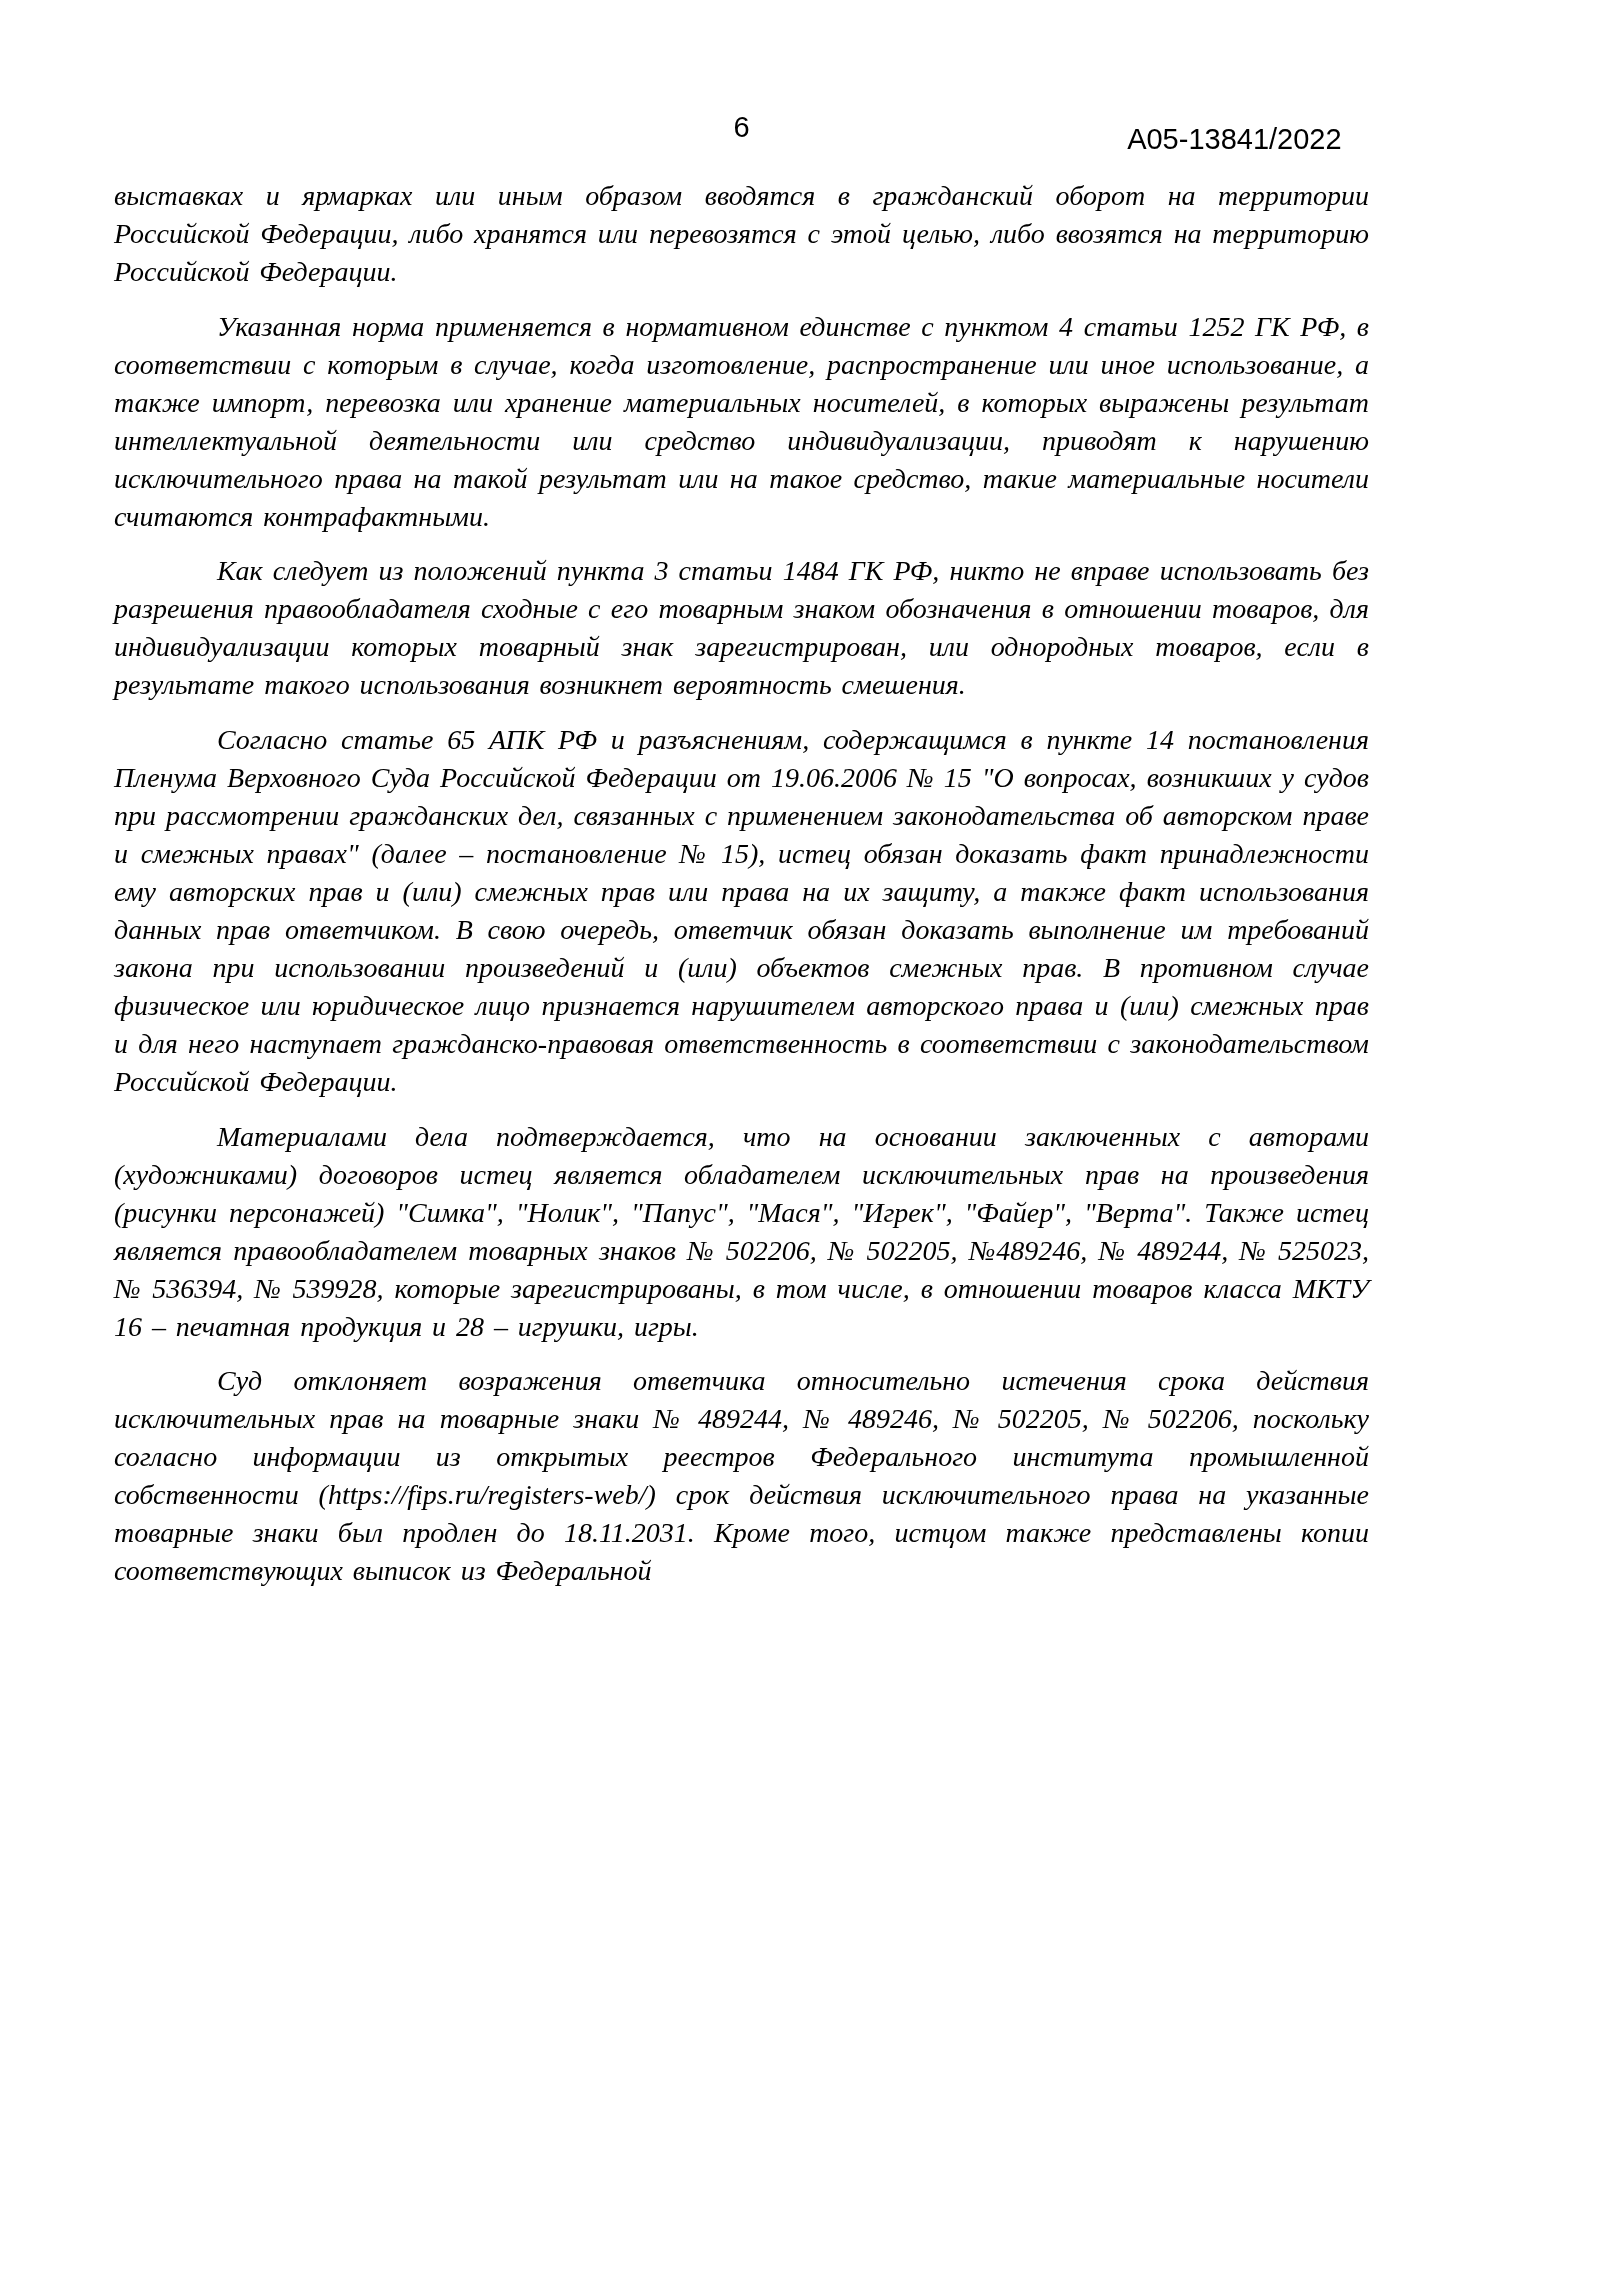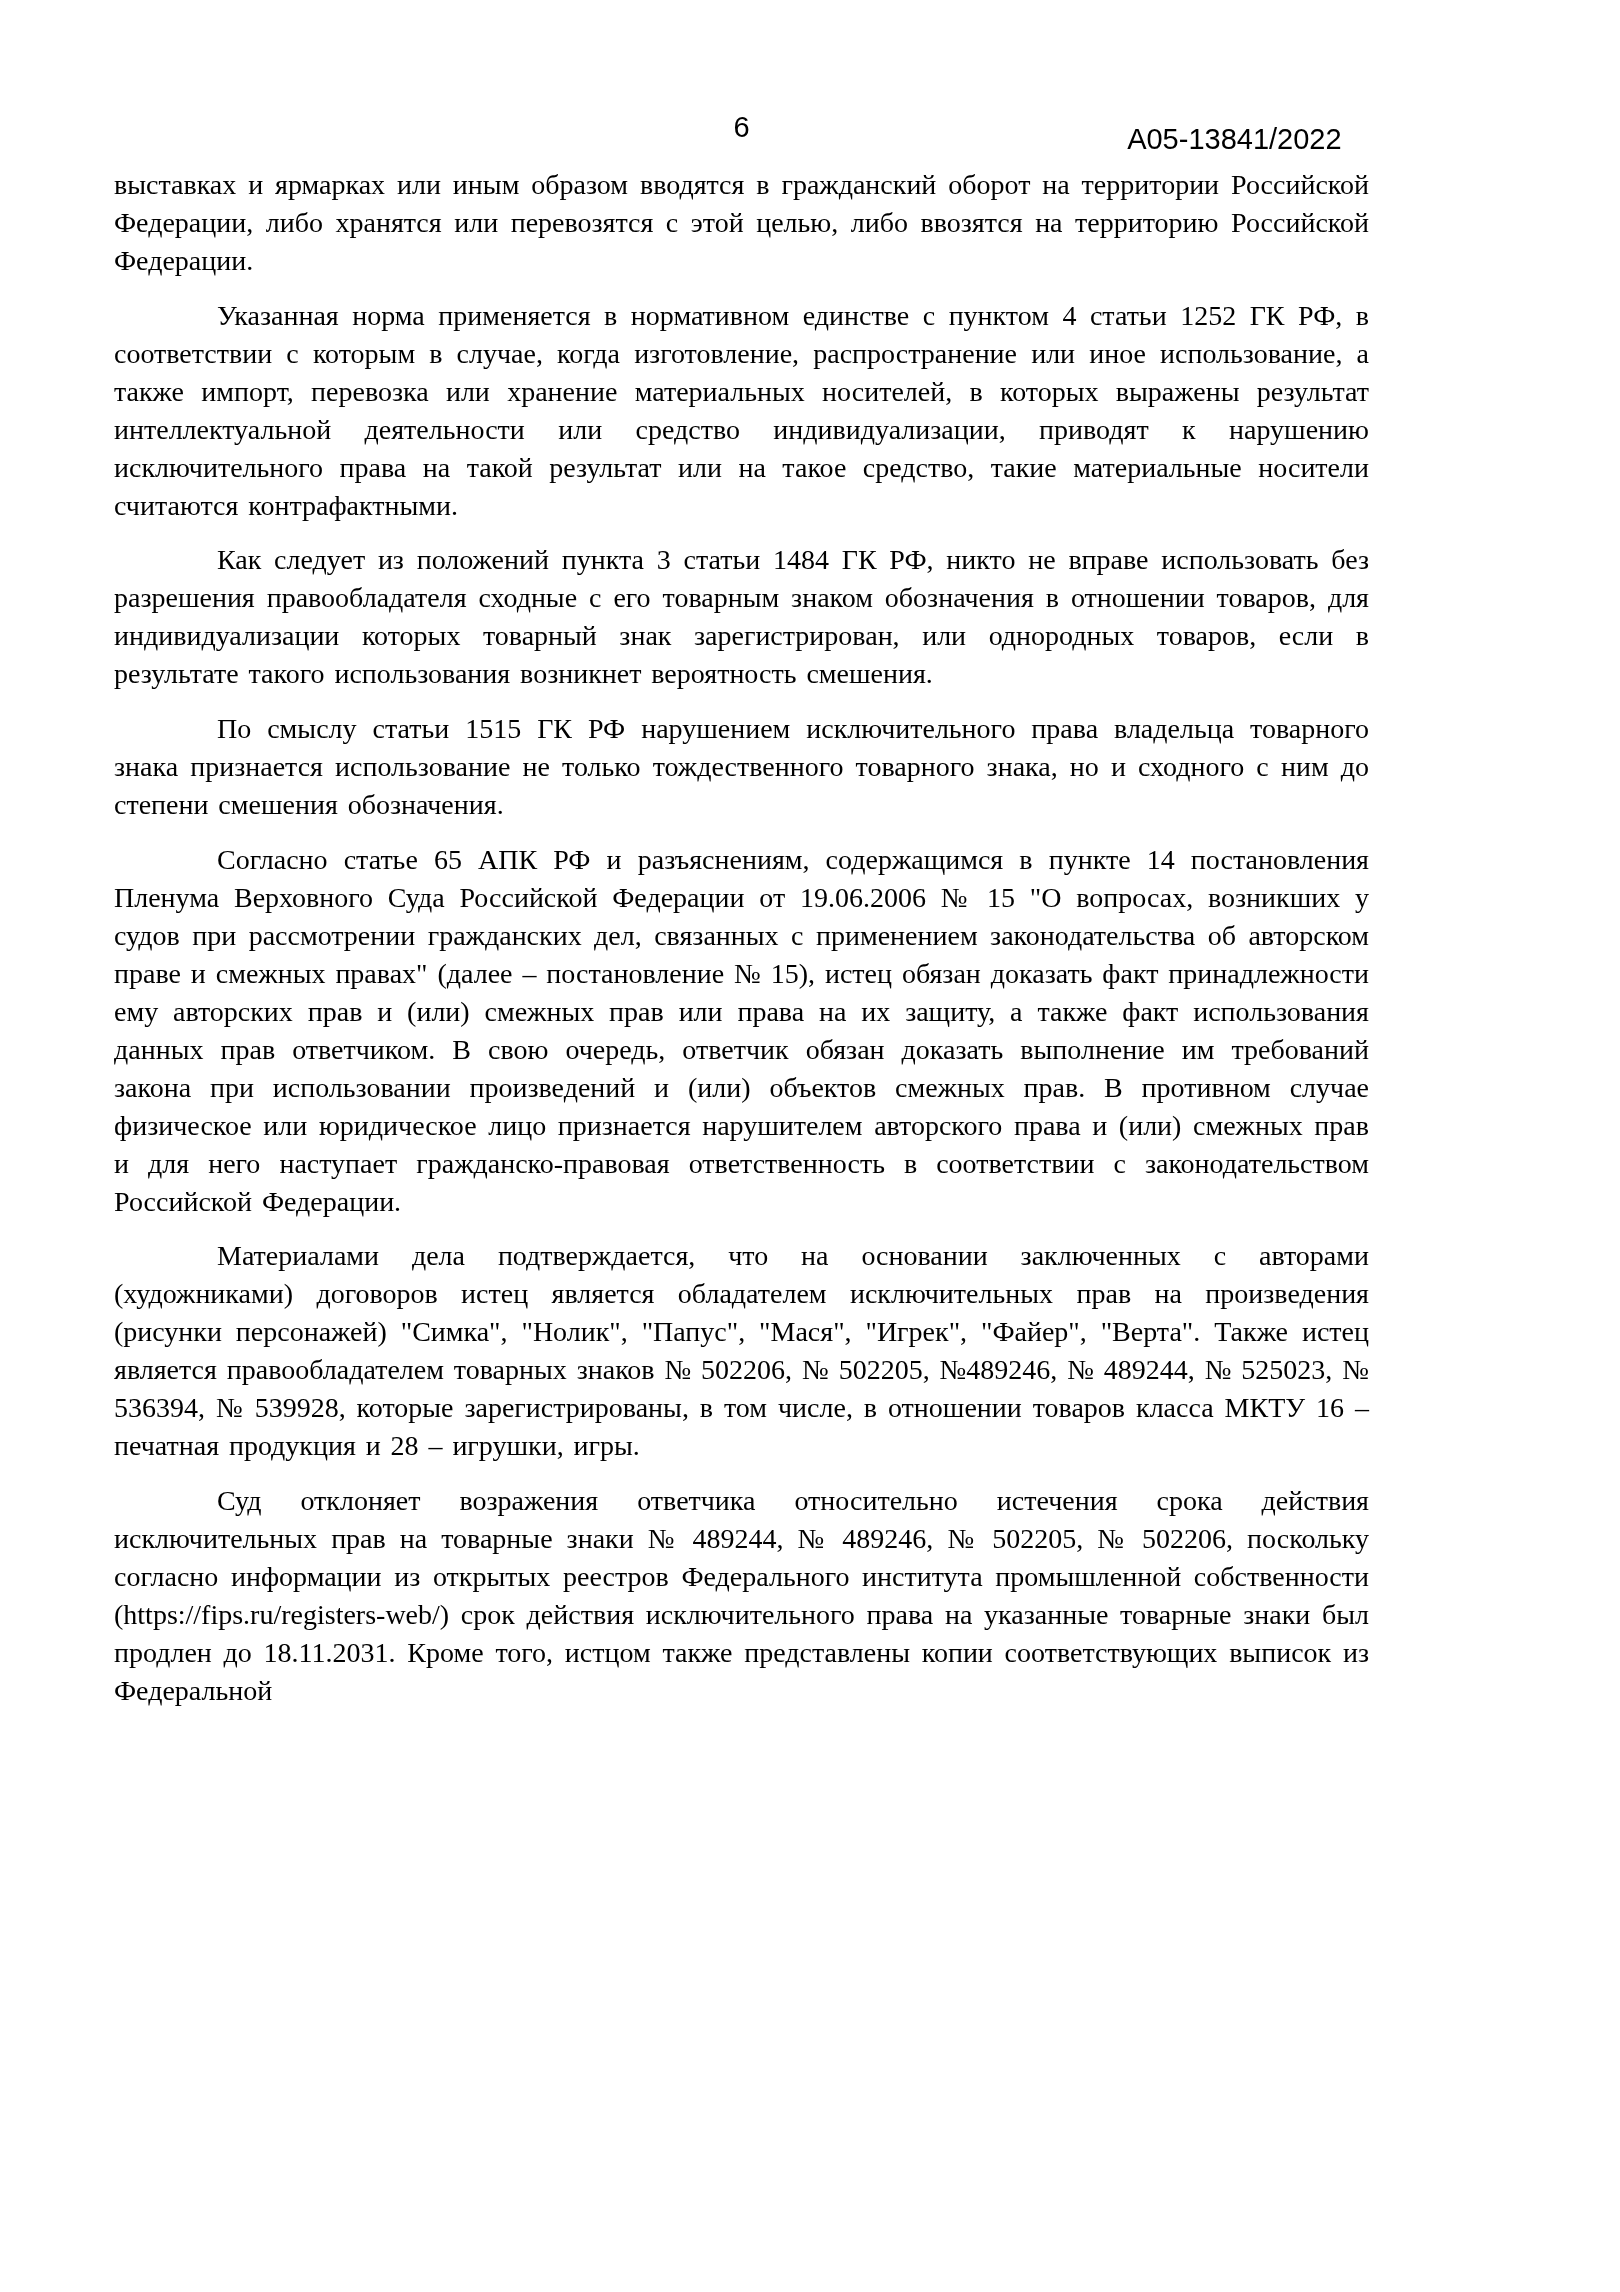--- a/index.html
+++ b/index.html
@@ -34,28 +34,29 @@
     text-align: center;
   }
   .case-number {
     position: absolute;
     right: 27.4px;
     top: 12px;
     white-space: nowrap;
   }
   .doc-body {
     position: absolute;
-    top: 166px;
+    top: 177px;
     left: 114px;
     width: 1255px;
     font-size: 28px;
     line-height: 38px;
     text-align: justify;
     word-spacing: 2.9px;
     color: #000000;
+    font-style: italic;
   }
   .doc-body p {
     margin: 0 0 16.7px 0;
     text-indent: 103px;
   }
   
   .doc-body p:first-child {
     text-indent: 0;
   }
 </style>
@@ -66,20 +67,19 @@
 
   <div class="page-header">
     <span class="page-number">6</span>
     <span class="case-number">A05-13841/2022</span>
   </div>
 
   <div class="doc-body">
     <p>выставках и ярмарках или иным образом вводятся в гражданский оборот на территории Российской Федерации, либо хранятся или перевозятся с этой целью, либо ввозятся на территорию Российской Федерации.</p>
     <p>Указанная норма применяется в нормативном единстве с пунктом 4 статьи 1252 ГК РФ, в соответствии с которым в случае, когда изготовление, распространение или иное использование, а также импорт, перевозка или хранение материальных носителей, в которых выражены результат интеллектуальной деятельности или средство индивидуализации, приводят к нарушению исключительного права на такой результат или на такое средство, такие материальные носители считаются контрафактными.</p>
     <p>Как следует из положений пункта 3 статьи 1484 ГК РФ, никто не вправе использовать без разрешения правообладателя сходные с его товарным знаком обозначения в отношении товаров, для индивидуализации которых товарный знак зарегистрирован, или однородных товаров, если в результате такого использования возникнет вероятность смешения.</p>
-    <p>По смыслу статьи 1515 ГК РФ нарушением исключительного права владельца товарного знака признается использование не только тождественного товарного знака, но и сходного с ним до степени смешения обозначения.</p>
     <p>Согласно статье 65 АПК РФ и разъяснениям, содержащимся в пункте 14 постановления Пленума Верховного Суда Российской Федерации от 19.06.2006 № 15 "О вопросах, возникших у судов при рассмотрении гражданских дел, связанных с применением законодательства об авторском праве и смежных правах" (далее – постановление № 15), истец обязан доказать факт принадлежности ему авторских прав и (или) смежных прав или права на их защиту, а также факт использования данных прав ответчиком. В свою очередь, ответчик обязан доказать выполнение им требований закона при использовании произведений и (или) объектов смежных прав. В противном случае физическое или юридическое лицо признается нарушителем авторского права и (или) смежных прав и для него наступает гражданско-правовая ответственность в соответствии с законодательством Российской Федерации.</p>
     <p>Материалами дела подтверждается, что на основании заключенных с авторами (художниками) договоров истец является обладателем исключительных прав на произведения (рисунки персонажей) "Симка", "Нолик", "Папус", "Мася", "Игрек", "Файер", "Верта". Также истец является правообладателем товарных знаков № 502206, № 502205, №489246, № 489244, № 525023, № 536394, № 539928, которые зарегистрированы, в том числе, в отношении товаров класса  МКТУ 16 – печатная продукция и  28 – игрушки, игры.</p>
     <p>Суд отклоняет возражения ответчика относительно истечения срока действия исключительных прав на товарные знаки № 489244, № 489246, № 502205,  № 502206, поскольку согласно информации из открытых реестров Федерального института промышленной собственности (https://fips.ru/registers-web/) срок действия исключительного права на указанные товарные знаки был продлен до 18.11.2031. Кроме того, истцом также представлены копии соответствующих выписок из Федеральной</p>
   </div>
 
 </div>
 
 
 </body></html>

